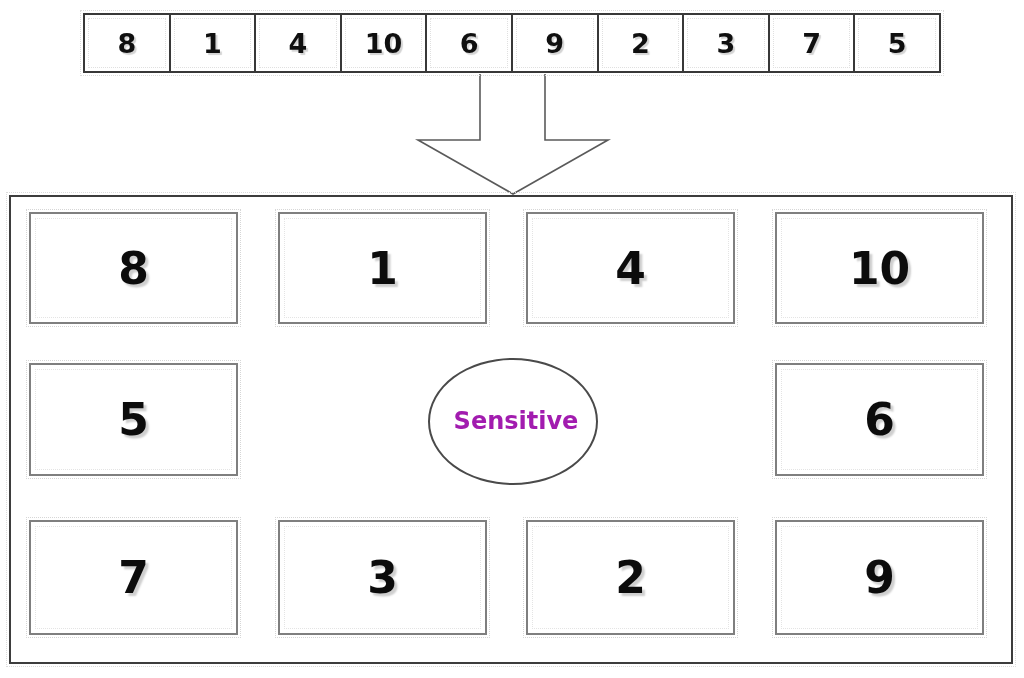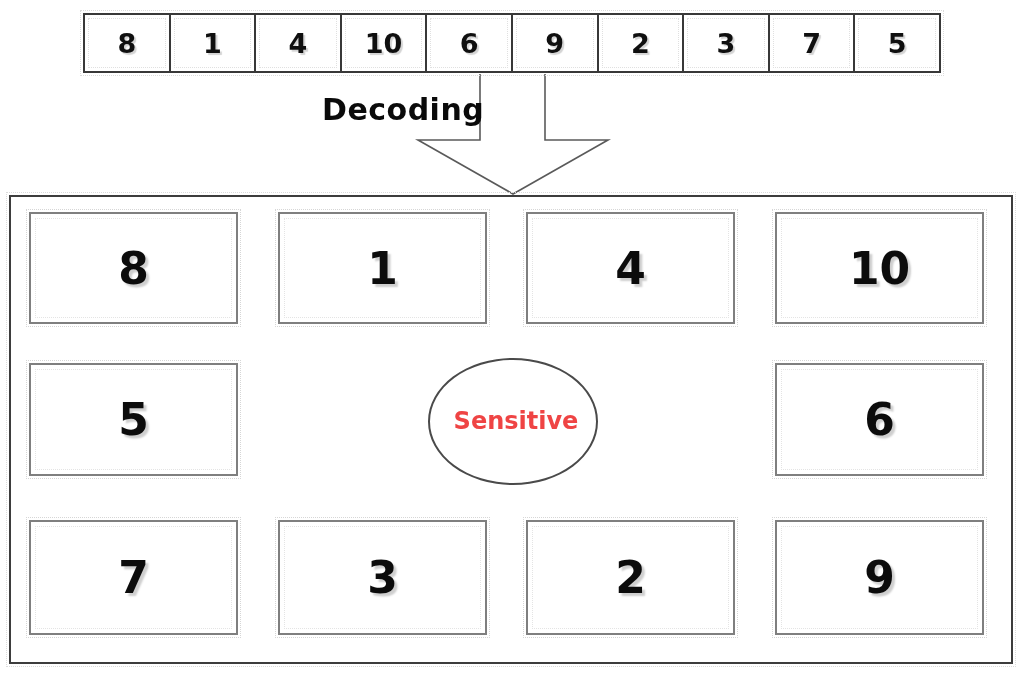--- a/index.html
+++ b/index.html
@@ -135,21 +135,21 @@
     background: #ffffff;
     display: flex;
     flex-direction: column;
     align-items: center;
     justify-content: center;
   }
   .sensor span {
     font-size: 24px;
     font-weight: bold;
     line-height: 1.2;
-    color: #ef4444;
+    color: #a21caf;
     margin-left: 6px;
   }
 </style>
 </head>
 <body>
 
 <div class="canvas">
 
   <svg class="arrow-svg" viewBox="0 0 1024 678" xmlns="http://www.w3.org/2000/svg" aria-hidden="true">
     <path d="M 480 74 L 480 140 L 418 140 L 513 194 L 608 140 L 545 140 L 545 74"></path>
@@ -181,21 +181,20 @@
         <span>3</span>
       </div>
     <div class="enc-cell">
         <span>7</span>
       </div>
     <div class="enc-cell">
         <span>5</span>
       </div>
   </div>
 
-  <div class="decoding-label">Decoding</div>
 
   <div class="panel">
 
     <div class="gb r1 c1">
         <span>8</span>
       </div>
     <div class="gb r1 c2">
         <span>1</span>
       </div>
     <div class="gb r1 c3">

